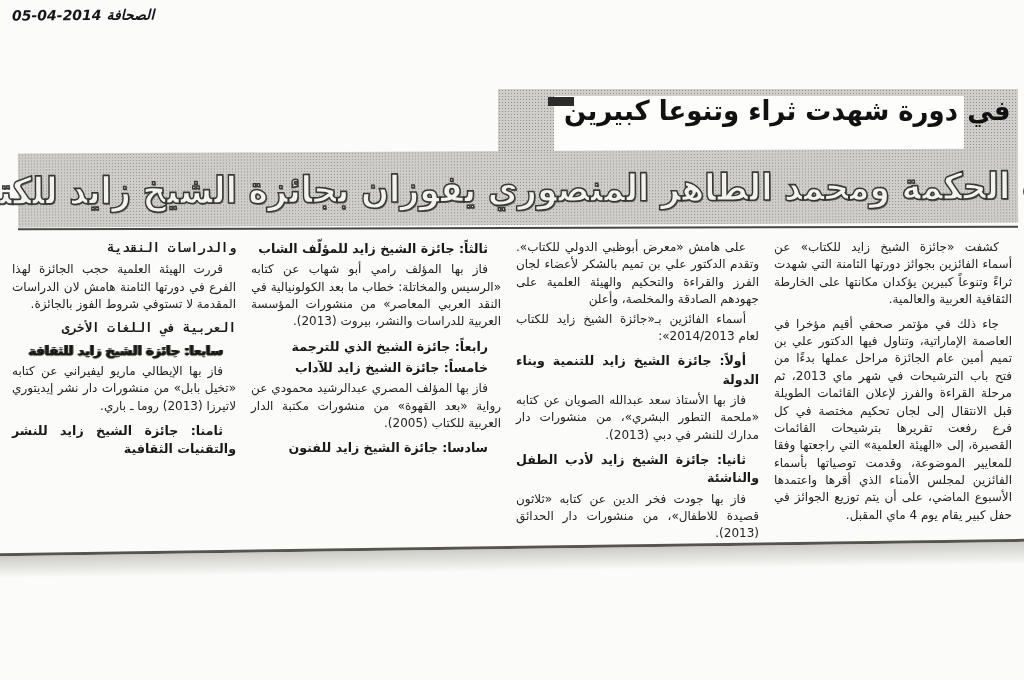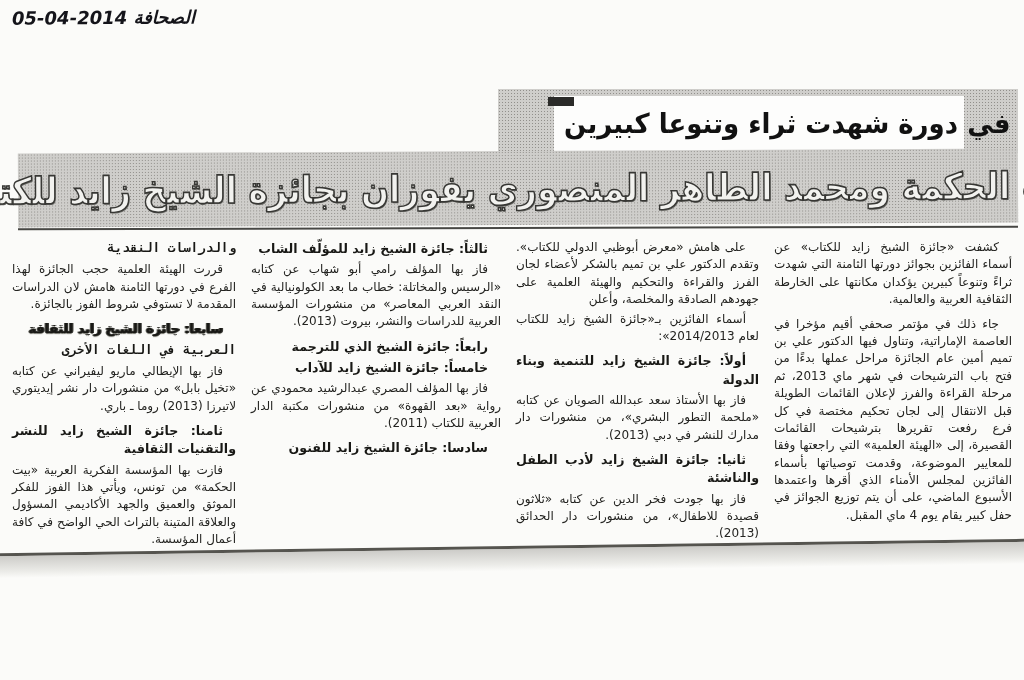--- a/index.html
+++ b/index.html
@@ -4,33 +4,33 @@
 <style>
   html,body{margin:0;padding:0;}
   body{background:#e8e8e6;font-family:"DejaVu Sans",sans-serif;}
   .page{
     position:relative;width:1024px;height:680px;margin:0 auto;
     background:#fbfbf9;overflow:hidden;color:#1c1c1a;
   }
   
   .stamp{
     position:absolute;top:7px;left:12px;direction:rtl;
-    font-style:italic;font-weight:bold;font-size:18px;color:#14141a;
+    font-style:italic;font-weight:bold;font-size:14px;color:#14141a;
     transform:rotate(-0.4deg);letter-spacing:.3px;
   }
   
   .halftone{
     background-color:#cfcecb;
     background-image:radial-gradient(circle,#918f8b 0.8px,rgba(0,0,0,0) 1px);
     background-size:3px 3px;
   }
   .gray-top{position:absolute;top:89px;right:6px;width:520px;height:64px;}
   .kicker-box{
     position:absolute;top:96px;right:60px;width:410px;height:55px;
-    background:#fdfdfc;display:flex;align-items:center;justify-content:flex-end;
+    background:#fdfdfc;display:flex;justify-content:flex-end;
     direction:rtl;padding:0 10px;box-sizing:border-box;
   }
   .kicker-notch{position:absolute;top:1px;left:-6px;width:26px;height:9px;background:#2b2b29;}
   .kicker-text{
     font-size:26px;font-weight:bold;color:#111;white-space:nowrap;
     transform:scaleY(1.05);
   }
   .headline-band{
     position:absolute;top:151px;left:18px;right:6px;height:74px;
     display:flex;align-items:center;justify-content:center;direction:rtl;
@@ -110,32 +110,31 @@
       <p>فاز بها الأستاذ سعد عبدالله الصويان عن كتابه «ملحمة التطور البشري»، من منشورات دار مدارك للنشر في دبي (2013).</p>
       <div class="award-h">ثانيا: جائزة الشيخ زايد لأدب الطفل والناشئة</div>
       <p>فاز بها جودت فخر الدين عن كتابه «ثلاثون قصيدة للاطفال»، من منشورات دار الحدائق (2013).</p>
     </div>
 
     <div class="col col-3">
       <div class="award-h">ثالثاً: جائزة الشيخ زايد للمؤلّف الشاب</div>
       <p>فاز بها المؤلف رامي أبو شهاب عن كتابه «الرسيس والمخاتلة: خطاب ما بعد الكولونيالية في النقد العربي المعاصر» من منشورات المؤسسة العربية للدراسات والنشر، بيروت (2013).</p>
       <div class="award-h">رابعاً: جائزة الشيخ الذي للترجمة</div>
       <div class="award-h">خامساً: جائزة الشيخ زايد للآداب</div>
-      <p>فاز بها المؤلف المصري عبدالرشيد محمودي عن رواية «بعد القهوة» من منشورات مكتبة الدار العربية للكتاب (2011).</p>
+      <p>فاز بها المؤلف المصري عبدالرشيد محمودي عن رواية «بعد القهوة» من منشورات مكتبة الدار العربية للكتاب (2005).</p>
       <div class="award-h">سادسا: جائزة الشيخ زايد للفنون</div>
     </div>
 
     <div class="col col-4">
       <div class="award-h cont">والدراسات النقدية</div>
       <p>قررت الهيئة العلمية حجب الجائزة لهذا الفرع في دورتها الثامنة هامش لان الدراسات المقدمة لا تستوفي شروط الفوز بالجائزة.</p>
+      <div class="award-h cont">العربية في اللغات الأخرى</div>
       <div class="award-h smudged">سابعا: جائزة الشيخ زايد للثقافة</div>
-      <div class="award-h cont">العربية في اللغات الأخرى</div>
       <p>فاز بها الإيطالي ماريو ليفيراني عن كتابه «تخيل بابل» من منشورات دار نشر إيديتوري لاتيرزا (2013) روما ـ باري.</p>
       <div class="award-h">ثامنا: جائزة الشيخ زايد للنشر والتقنيات الثقافية</div>
-      <p>فازت بها المؤسسة الفكرية العربية «بيت الحكمة» من تونس، ويأتي هذا الفوز للفكر الموثق والعميق والجهد الأكاديمي المسؤول والعلاقة المتينة بالتراث الحي الواضح في كافة أعمال المؤسسة.</p>
     </div>
 
   </div>
 
   <div class="bottom-rule"></div>
   <div class="bottom-shadow"></div>
 
 </div>
 
 </body></html>

